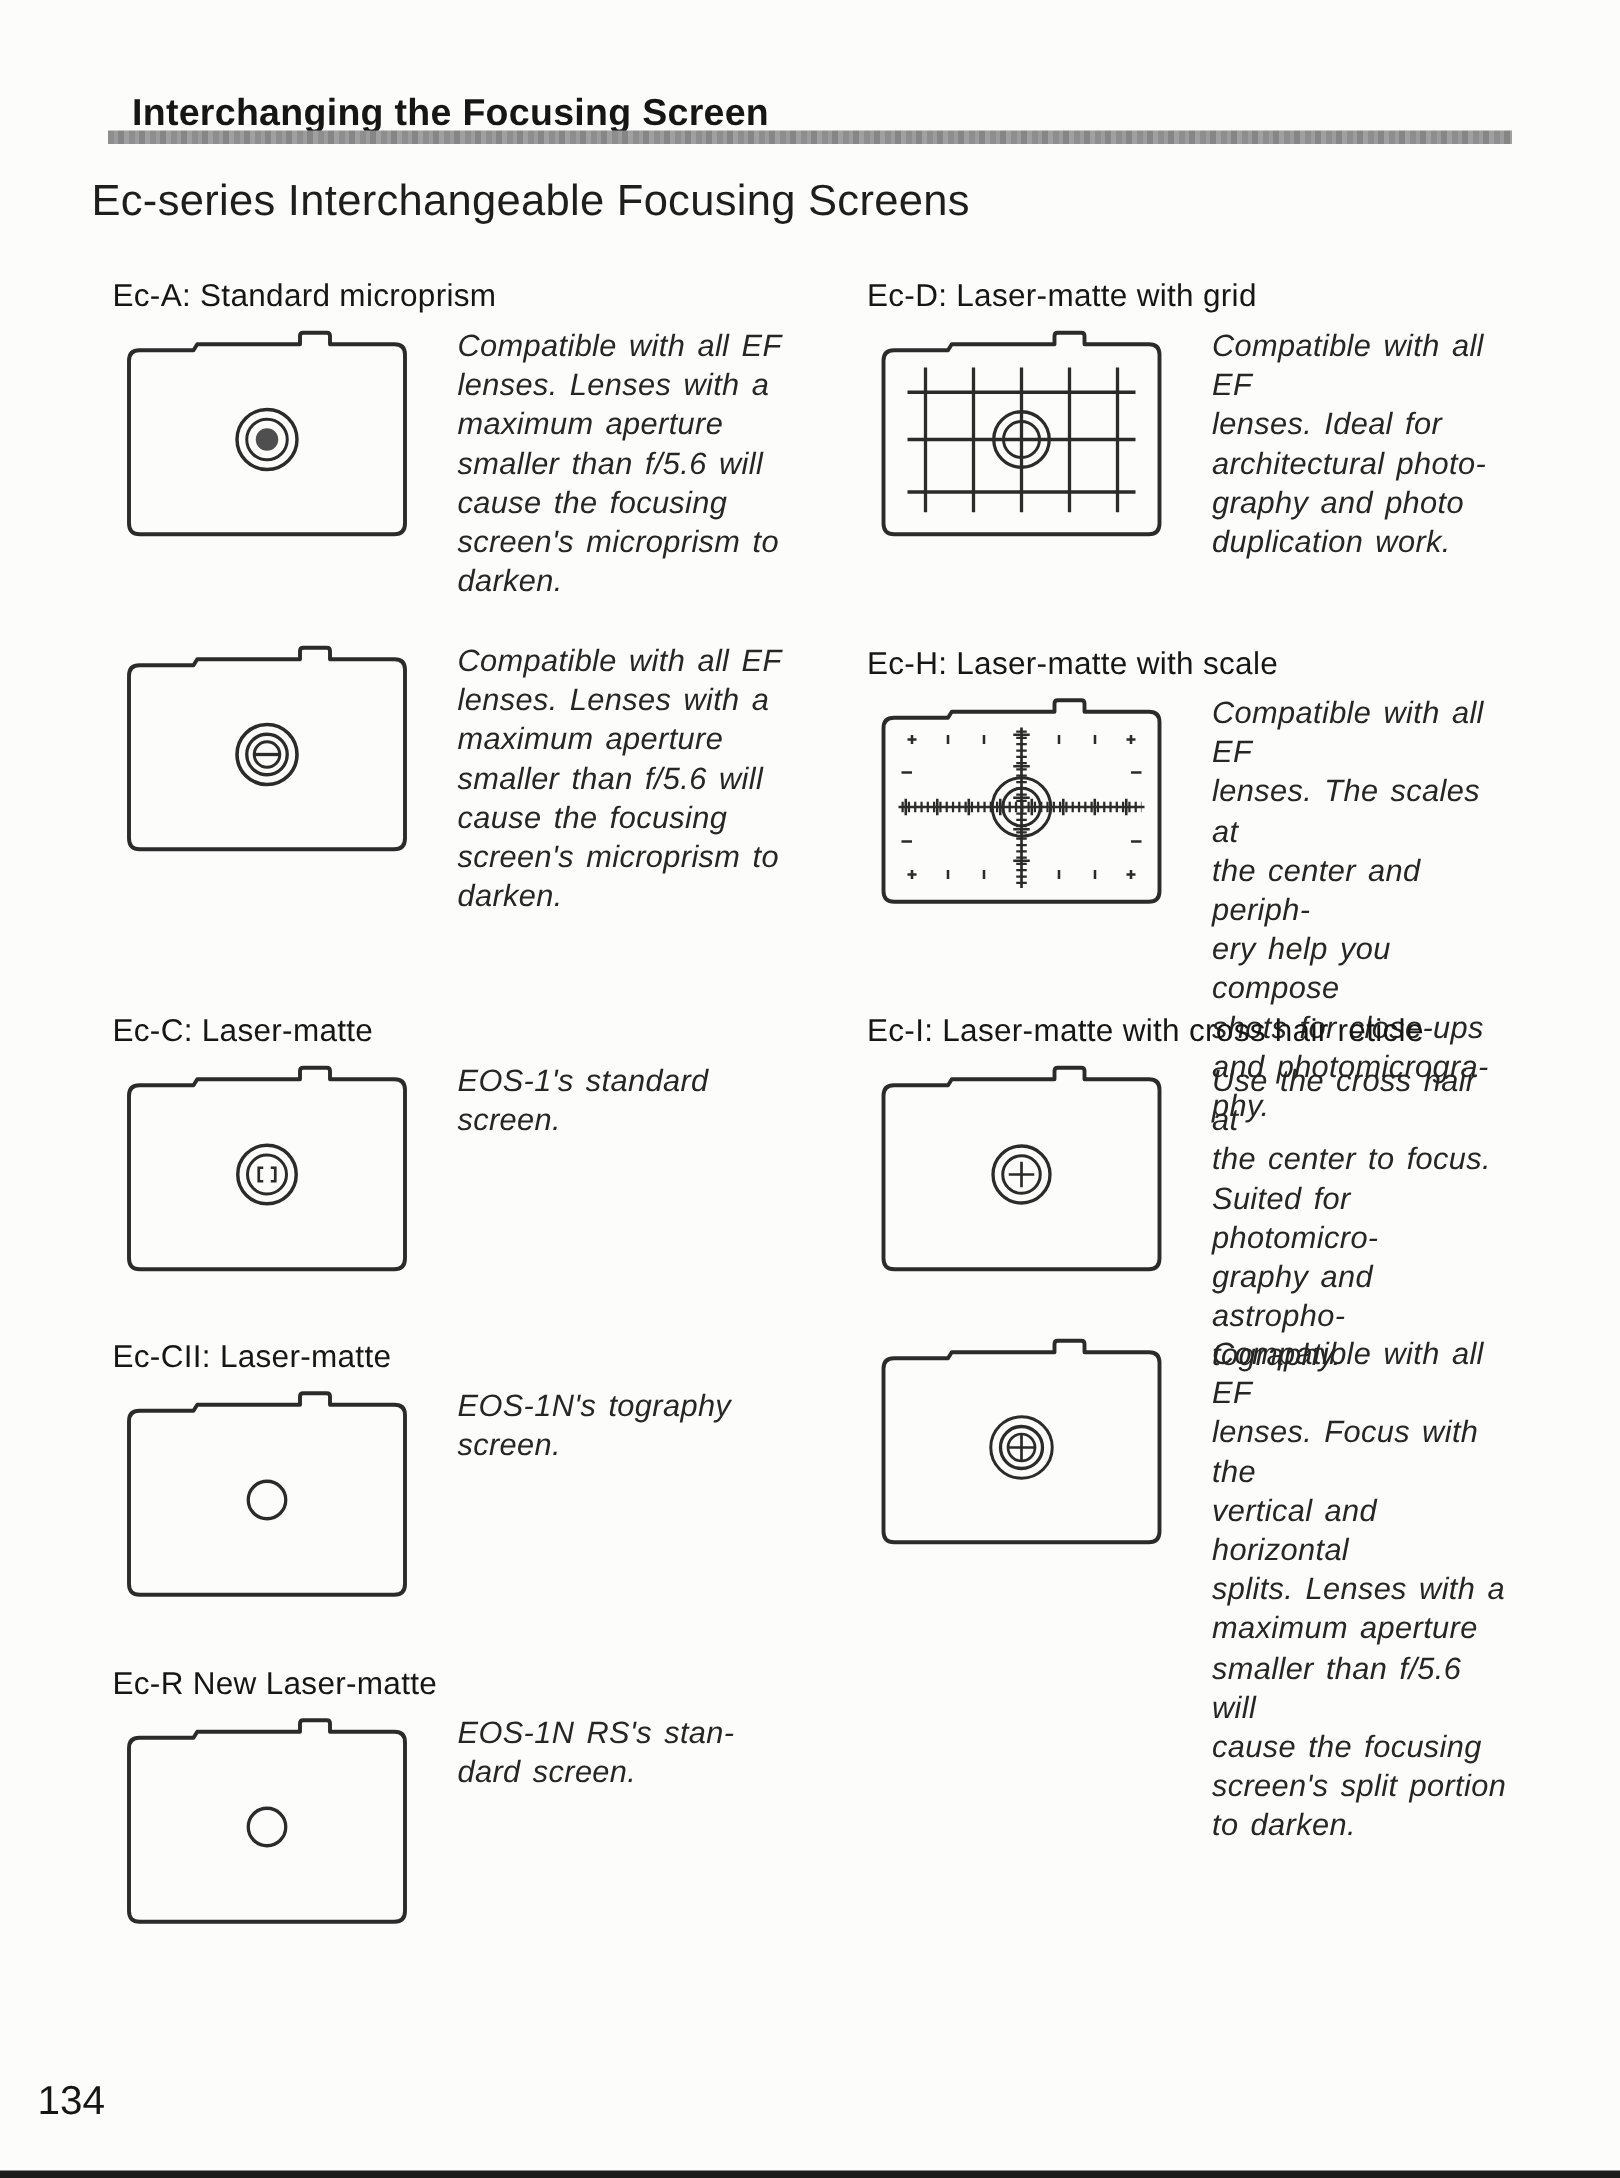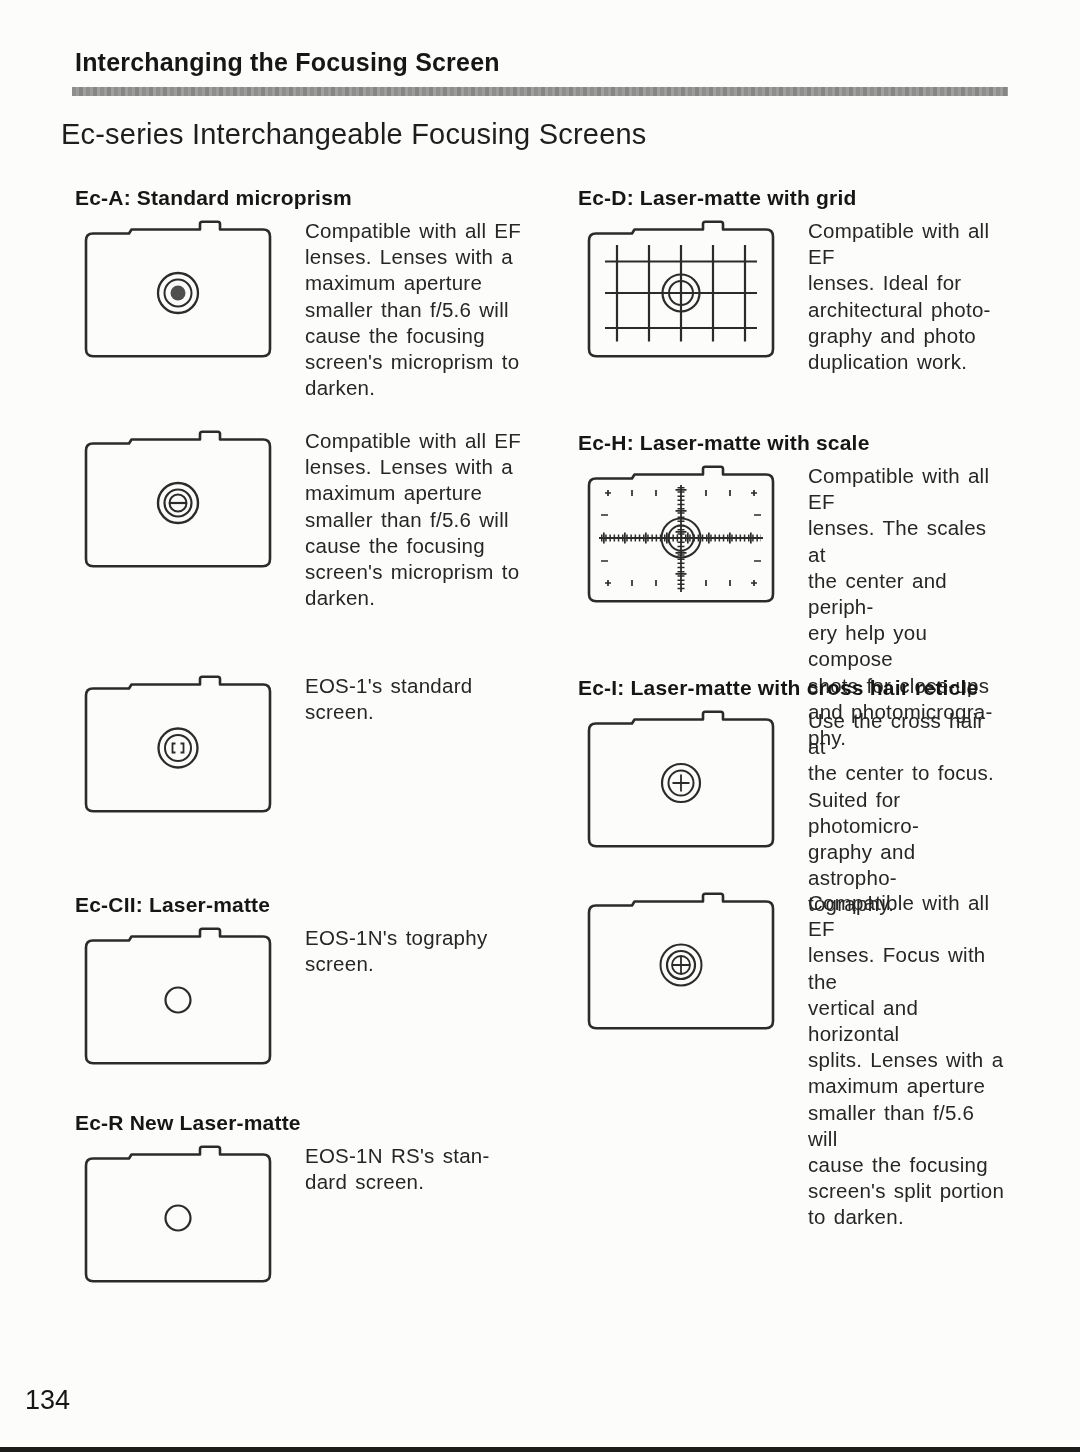--- a/index.html
+++ b/index.html
@@ -8,44 +8,44 @@
     width:1080px; height:1452px;
     margin:0 auto;
     background:#fcfcfa;
     font-family:"Liberation Sans","DejaVu Sans",sans-serif;
     color:#222;
     overflow:hidden;
   }
   .title {
     position:absolute; left:75px; top:48px;
     font-size:25px; font-weight:bold; letter-spacing:0.2px; color:#161616;
-    margin:0;
+    margin:13px;
   }
   .rule {
     position:absolute; left:72px; top:87px; width:936px; height:9px;
     background:
       repeating-linear-gradient(90deg,#8e8e8e 0 4px,#9c9c9c 4px 7px,#868686 7px 11px,#a0a0a0 11px 14px);
   }
   .subtitle {
     position:absolute; left:61px; top:118px;
     font-size:29px; font-weight:normal; letter-spacing:0.2px; color:#1e1e1e;
     margin:0;
   }
   .content {
     position:absolute; left:75px; top:185px;
     display:grid;
     grid-template-columns:503px 432px;
     grid-template-rows:245px 245px 217px 218px auto;
   }
   .sec h3 {
     margin:0 0 9px 0;
-    font-size:21px; font-weight:bold; letter-spacing:0.2px; color:#161616;
+    font-size:21px; font-weight:normal; letter-spacing:0.2px; color:#161616;
     line-height:26px;
   }
-  .row { display:flex; align-items:flex-start; }
+  .row { display:flex; align-items:flex-start;font-style:italic; }
   .fig { margin-left:7px; flex:0 0 auto; }
   .fig .ln { stroke:#2b2b2b; fill:none; }
   .desc {
     margin:-2px 0 0 31px;
     width:252px;
     font-size:20.5px; line-height:26.2px;
     letter-spacing:0.25px; word-spacing:2.2px;
     color:#262626;
     white-space:pre-line;
     text-align:left;
@@ -161,20 +161,21 @@
 lenses. The scales at
 the center and periph-
 ery help you compose
 shots for close-ups
 and photomicrogra-
 phy.</p>
       </div>
     </section>
 
     <section class="sec">
+      <h3>Ec-C: Laser-matte</h3>
       <div class="row">
         <svg class="fig" width="192" height="140" viewBox="0 0 192 140">
           <use href="#fs-outline" class="ln"></use>
           <circle class="ln" cx="96" cy="73" r="19.5" stroke-width="2.3"></circle>
           <circle class="ln" cx="96" cy="73" r="13" stroke-width="2"></circle>
           <path class="ln" stroke-width="1.8" d="M93.5 68.5 L90.5 68.5 L90.5 77.5 L93.5 77.5 M98.5 68.5 L101.5 68.5 L101.5 77.5 L98.5 77.5"></path>
         </svg>
         <p class="desc">EOS-1's standard
 screen.</p>
       </div>

